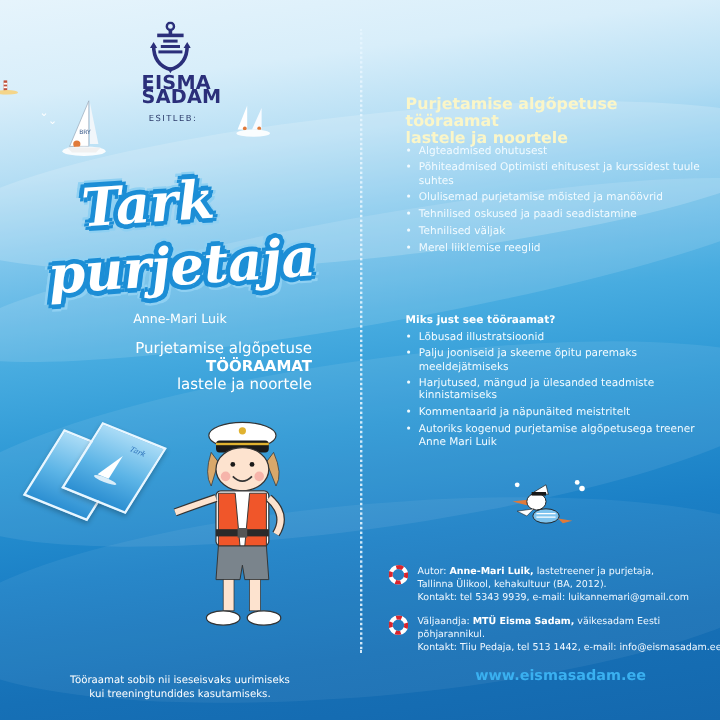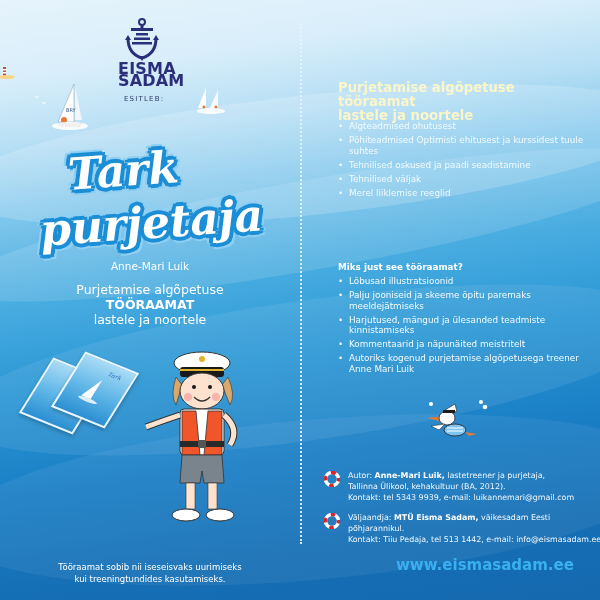--- a/index.html
+++ b/index.html
@@ -43,21 +43,21 @@
       0 0 0 #1c8ed6,
       3px 3px 0 #1c8ed6, -3px -3px 0 #1c8ed6, 3px -3px 0 #1c8ed6, -3px 3px 0 #1c8ed6,
       0 4px 0 #1c8ed6, 0 -4px 0 #1c8ed6, 4px 0 0 #1c8ed6, -4px 0 0 #1c8ed6,
       5px 5px 0 #8fd0f2, -5px -5px 0 #8fd0f2, 6px 0 0 #8fd0f2, -6px 0 0 #8fd0f2, 0 6px 0 #8fd0f2, 0 -6px 0 #8fd0f2;
     transform: rotate(-4deg);
   }
   .title-l1 { left: 38px; top: 4px; }
   .title-l2 { left: 10px; top: 56px; }
 
   .author-name { position: absolute; left: 40px; top: 260px; width: 220px; text-align: center; color: #ffffff; font-size: 10.5px; }
-  .subtitle { position: absolute; left: 40px; top: 282px; width: 220px; text-align: center; color: #ffffff; font-size: 12.5px; line-height: 15px; }
+  .subtitle { position: absolute; left: 40px; top: 282px; width: 220px; text-align: right; color: #ffffff; font-size: 12.5px; line-height: 15px; }
   .subtitle .bold { font-weight: bold; display: block; }
 
   .books { position: absolute; left: 30px; top: 352px; width: 100px; height: 80px; }
   .book { position: absolute; width: 58px; height: 64px; background: linear-gradient(180deg, #a9dbf6 0%, #5cb4e6 55%, #2c8fd2 100%); border: 2px solid #e8f6ff; box-shadow: 1px 2px 4px rgba(0,0,0,0.25); }
   .book.b1 { left: 4px; top: 12px; transform: rotate(22deg) skewX(-10deg); }
   .book.b2 { left: 36px; top: 6px; transform: rotate(22deg) skewX(-10deg); }
 
   .sailor { position: absolute; left: 140px; top: 345px; }
 
   .bottom-note { position: absolute; left: 30px; top: 561px; width: 240px; text-align: center; color: #ffffff; font-size: 8.5px; line-height: 12px; }
@@ -73,21 +73,21 @@
 
   .bird { position: absolute; left: 425px; top: 398px; }
 
   .credit { position: absolute; left: 324px; width: 280px; display: flex; align-items: flex-start; }
   .credit1 { top: 470px; }
   .credit2 { top: 512px; }
   .buoy { flex: 0 0 16px; margin-right: 8px; margin-top: 1px; }
   .credit-text { color: #f0f8ff; font-size: 7.9px; line-height: 11.2px; }
   .credit-text b { font-weight: bold; color: #ffffff; }
 
-  .website { position: absolute; left: 396px; top: 556px; width: 130px; text-align: center; color: #3ab0f0; font-weight: bold; font-size: 15px; }
+  .website { position: absolute; left: 396px; top: 556px; width: 130px; text-align: center; color: #3ab0f0; font-weight: bold; font-size: 12px; }
 </style>
 </head>
 <body>
 
 <div class="wave w1"></div>
 <div class="wave w2"></div>
 <div class="wave w3"></div>
 <div class="wave w4"></div>
 
 <div class="divider"></div>
@@ -212,20 +212,21 @@
 </div>
 
 <div class="r-title">
   <div>Purjetamise algõpetuse tööraamat</div>
   <div>lastele ja noortele</div>
 </div>
 
 <ul class="r-list list1">
   <li>Algteadmised ohutusest</li>
   <li>Põhiteadmised Optimisti ehitusest ja kurssidest tuule suhtes</li>
+  <li>Olulisemad purjetamise mõisted ja manöövrid</li>
   <li>Tehnilised oskused ja paadi seadistamine</li>
   <li>Tehnilised väljak</li>
   <li>Merel liiklemise reeglid</li>
 </ul>
 
 <div class="why-heading">Miks just see tööraamat?</div>
 
 <ul class="r-list list2">
   <li>Lõbusad illustratsioonid</li>
   <li>Palju jooniseid ja skeeme õpitu paremaks meeldejätmiseks</li>

